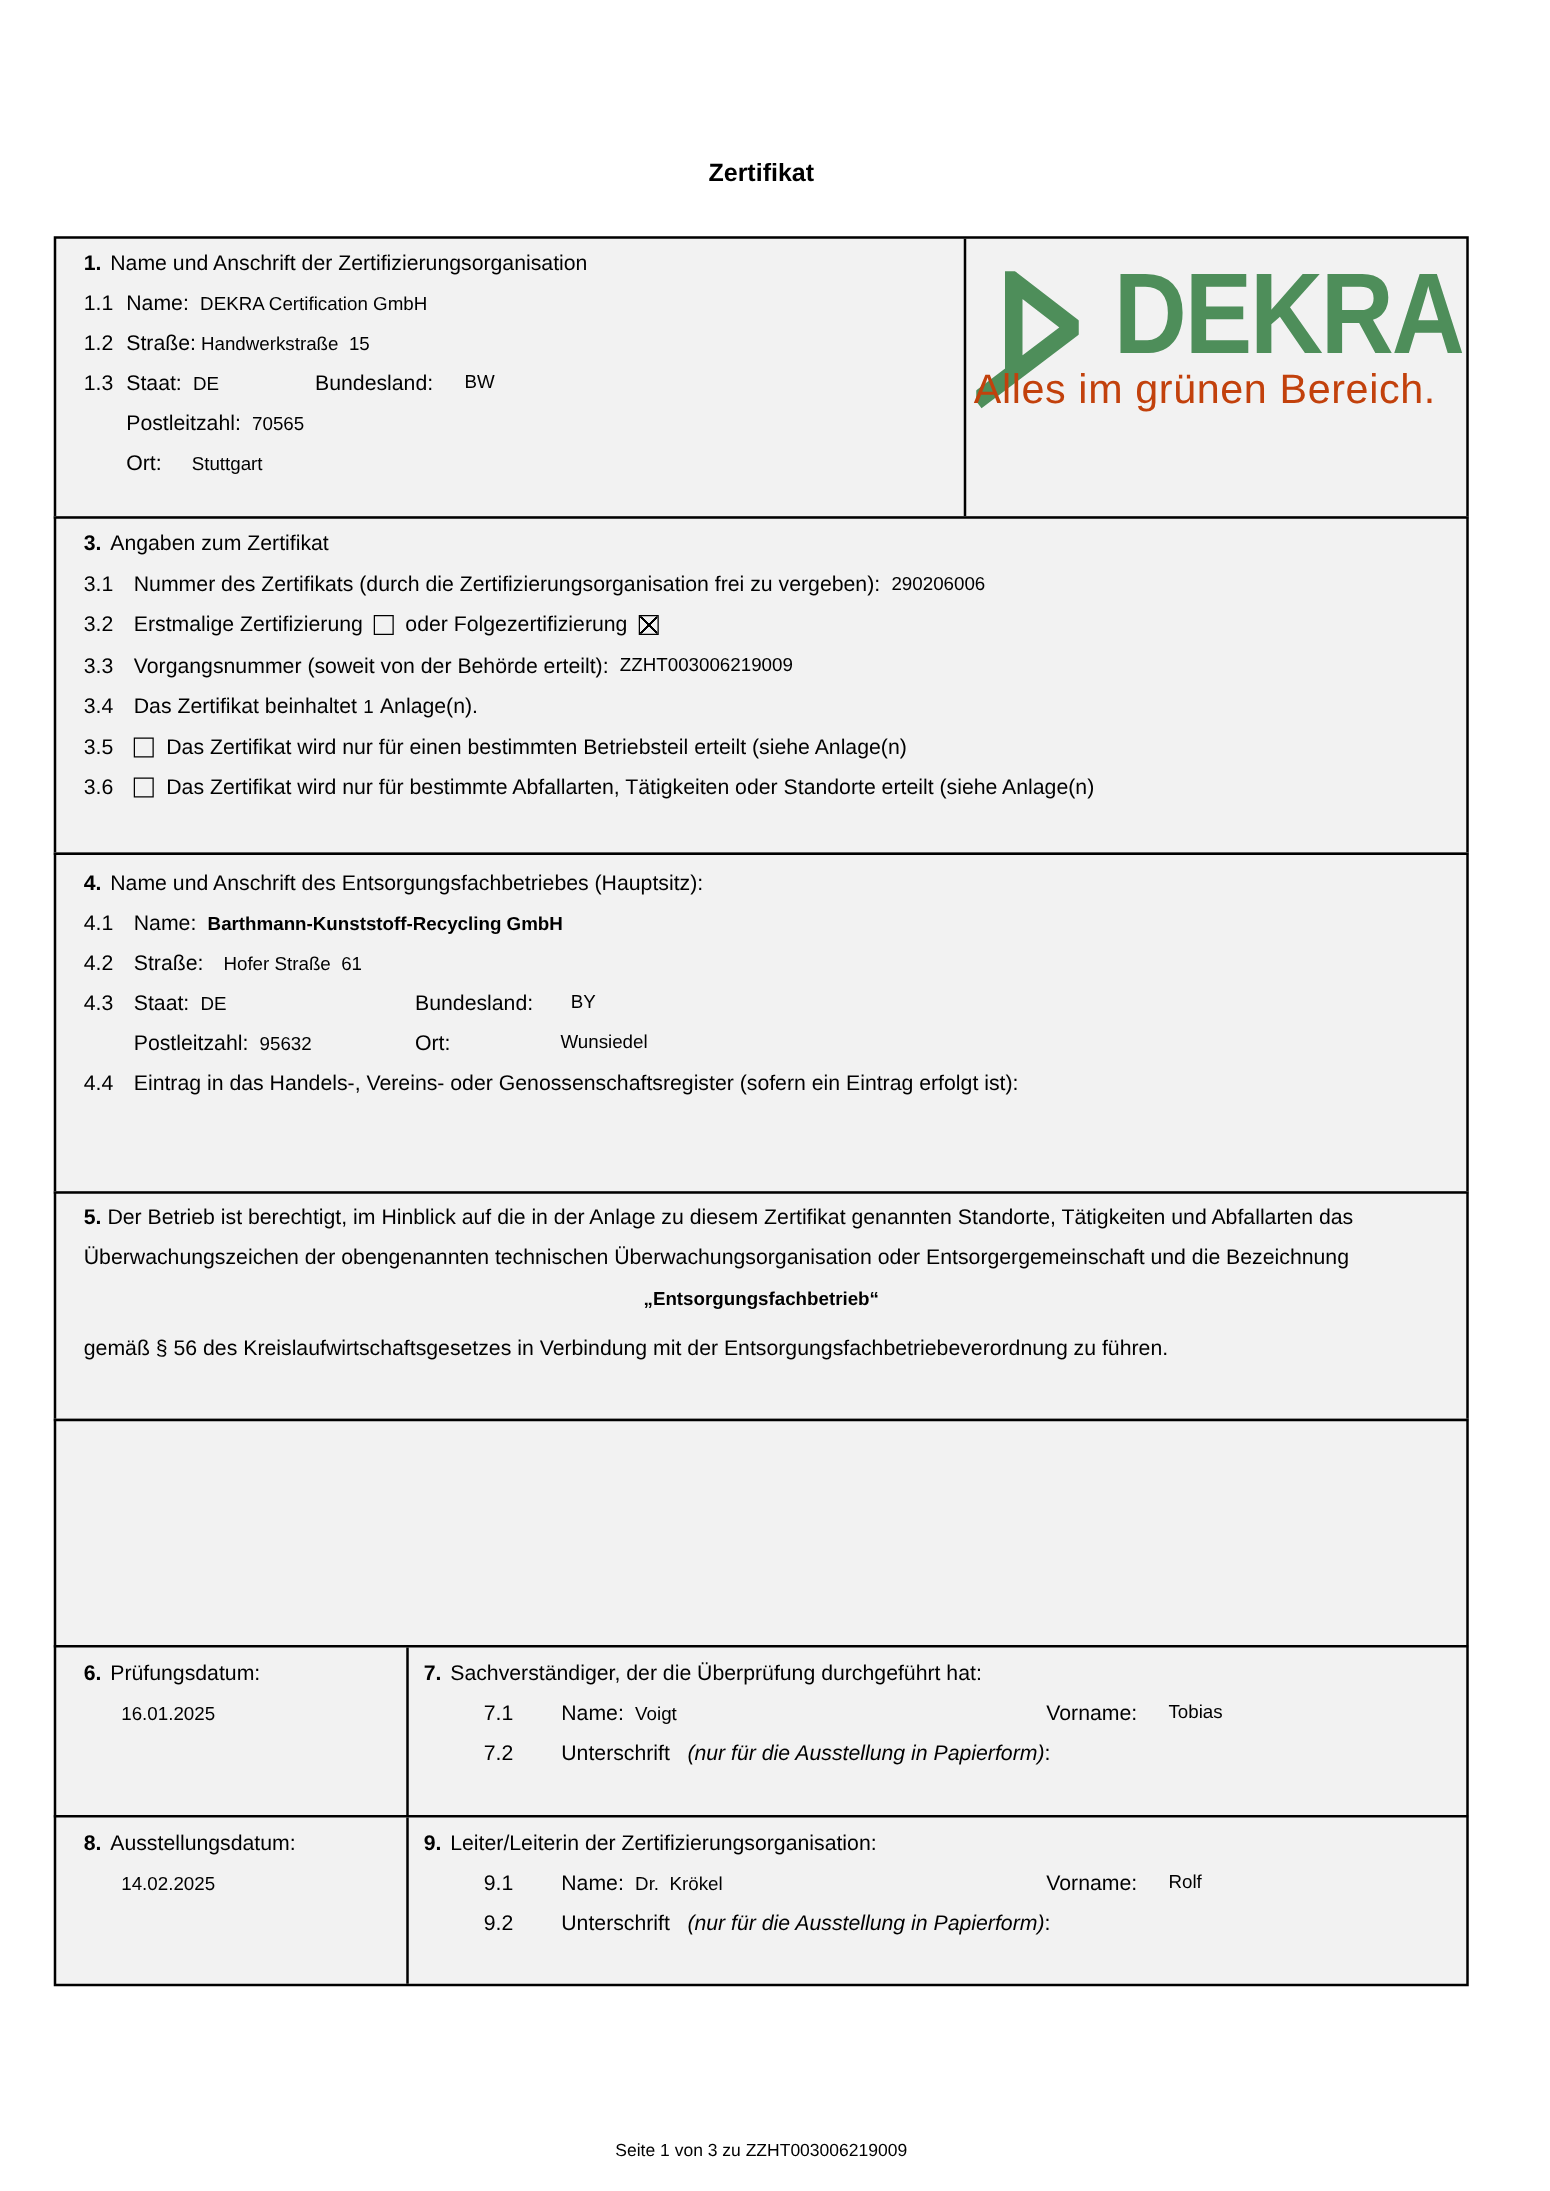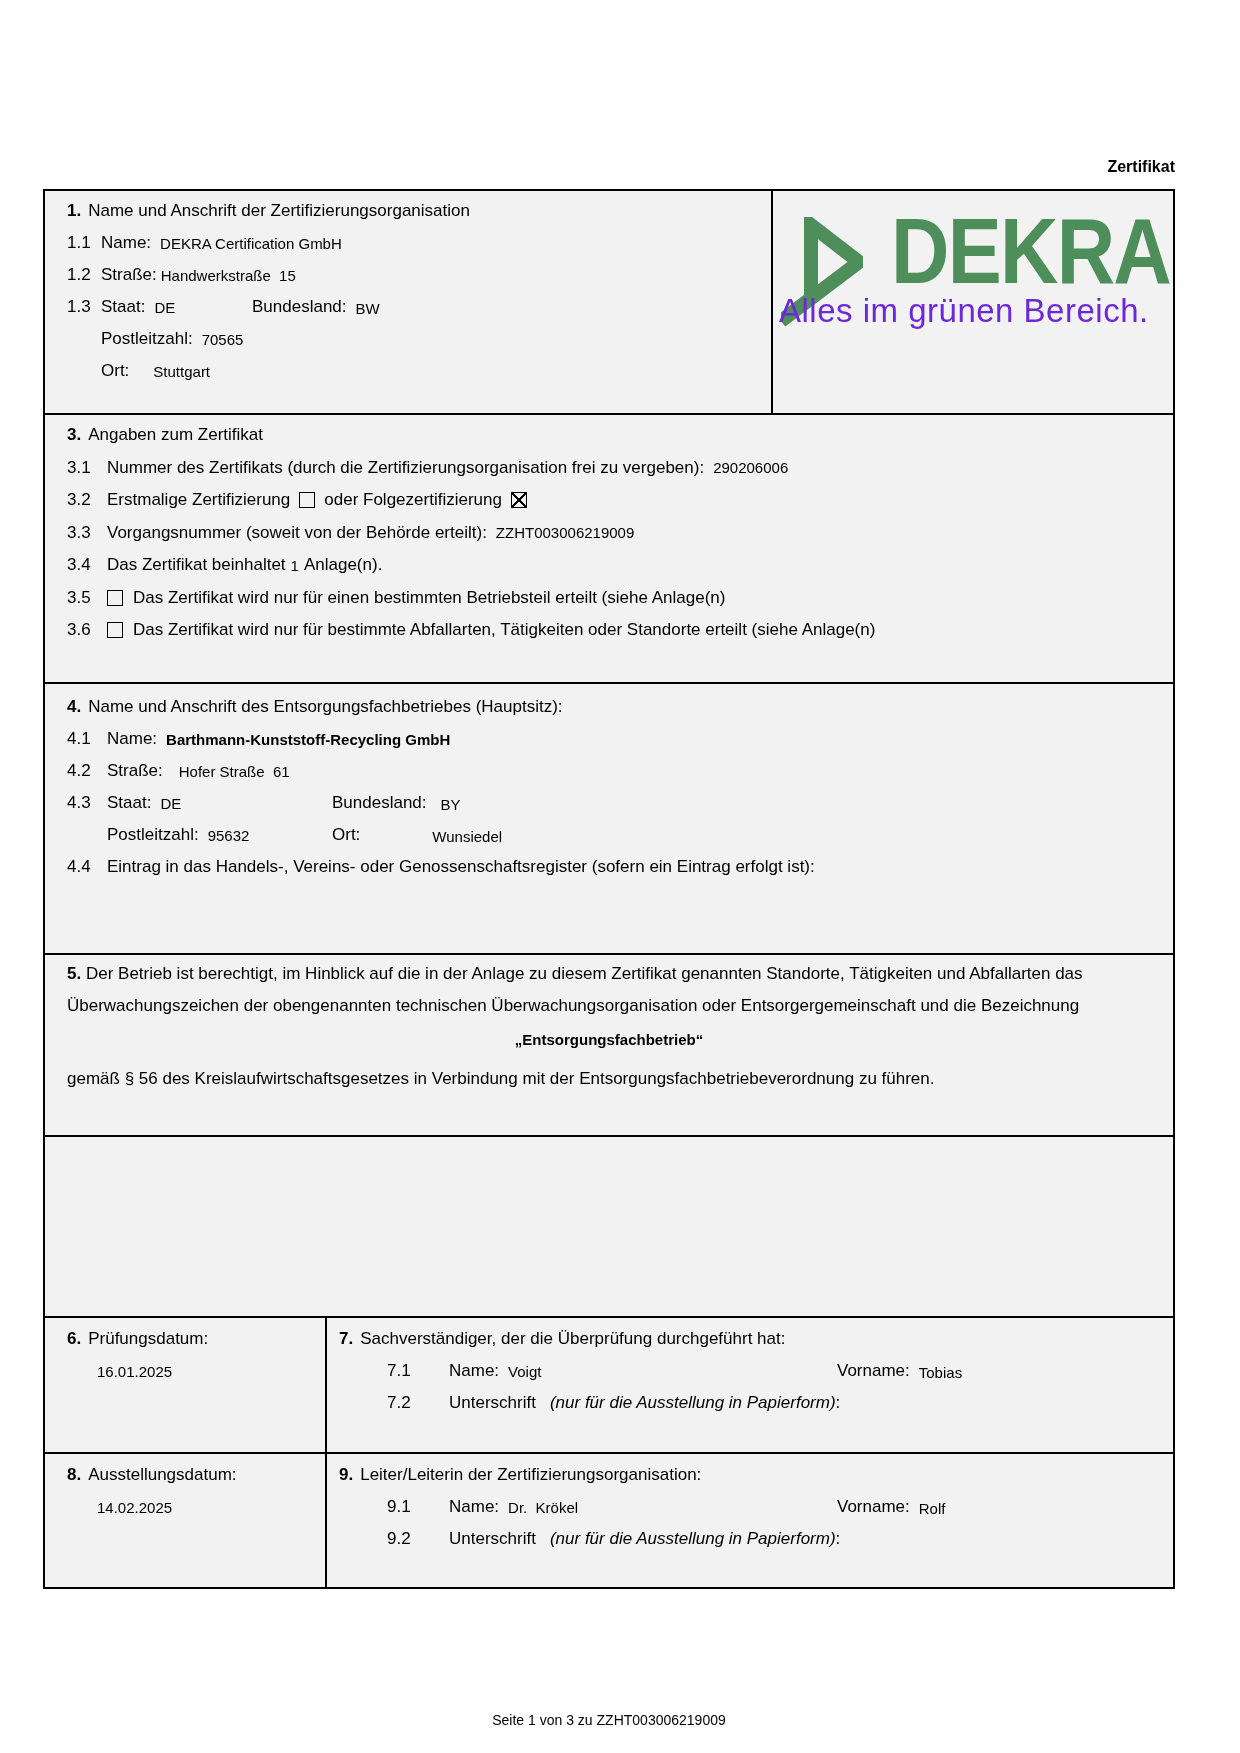--- a/index.html
+++ b/index.html
@@ -1,19 +1,19 @@
 <!DOCTYPE html>
 <html style="--green: #4e8e5a;"><head>
 <meta charset="utf-8">
 <style>
   html,body{margin:0;padding:0;background:#fff;}
   .page{position:relative;width:1240px;height:1753px;background:#fff;overflow:hidden;
         font-family:"Liberation Sans","DejaVu Sans",sans-serif;color:#000;font-size:17px;}
-  .doc-title{position:absolute;left:43px;top:128px;width:1132px;text-align:right;
-             font-size:16px;font-weight:bold;margin-top:30px;}
+  .doc-title{position:absolute;left:43px;top:128px;width:1132px;text-align:center;
+             font-size:20px;font-weight:bold;}
   .stack{position:absolute;left:43px;top:189px;width:1132px;}
   .box{box-sizing:border-box;border:2px solid #000;background:#f2f2f2;position:relative;}
   .box + .box{margin-top:-2px;}
   .row1{height:226px;display:flex;padding:0;}
   .sec1{box-sizing:border-box;flex:0 0 728px;border-right:2px solid #000;padding:4px 0 0 22px;}
   .logo-cell{flex:1;position:relative;}
   .box3{height:271px;padding:4px 0 0 22px;}
   .box4{height:273px;padding:7px 0 0 22px;}
   .box5{height:184px;padding:3px 22px 0 22px;}
   .box-empty{height:183px;}
@@ -21,21 +21,21 @@
   .row89{height:137px;display:flex;padding:0;}
   .cellL{box-sizing:border-box;flex:0 0 282px;border-right:2px solid #000;padding:5px 0 0 22px;}
   .cellR{box-sizing:border-box;flex:1;padding:5px 0 0 12px;position:relative;}
   .ln{height:32px;display:flex;align-items:center;position:relative;white-space:nowrap;}
   .box3 .ln{height:32.5px;}
   .bnum{font-weight:bold;margin-right:7px;flex:0 0 auto;}
   .snum{flex:0 0 40px;}
   .snum-s1{flex:0 0 34px;}
   .val{font-size:15px;margin-left:9px;}
   .bold{font-weight:bold;}
-  .pair2{position:absolute;display:flex;align-items:flex-end;}
+  .pair2{position:absolute;display:flex;align-items:flex-start;gap:16px;}
   .s1-pair{left:185px;}
   .s4-pair{left:265px;}
   .reg-pair{left:597px;}
   .checkbox{box-sizing:border-box;width:16px;height:16px;border:1.6px solid #000;
             display:inline-block;margin:0 9px;flex:0 0 auto;background:transparent;}
   .checkbox.checked{background-image:
       linear-gradient(to top right, transparent 45%, #000 46%, #000 54%, transparent 55%),
       linear-gradient(to bottom right, transparent 45%, #000 46%, #000 54%, transparent 55%);}
   .cb-lead{margin:0 10px 0 0;}
   .para5{line-height:31.5px;white-space:normal;}
@@ -46,21 +46,21 @@
   .vorname-pair{left:450px;}
   .note-it{font-style:italic;margin-left:14px;}
   .date-ind{margin-left:30px;}
   .footer{position:absolute;left:43px;top:1702px;width:1132px;height:36px;line-height:36px;
           text-align:center;font-size:14px;}
   
   .dekra-arrow{position:absolute;left:8px;top:26px;}
   .dekra-word{position:absolute;left:118px;top:14px;font-size:92px;font-weight:bold;
               line-height:1;color:var(--green,#4e8e5a);letter-spacing:-2px;
               transform:scaleX(0.88);transform-origin:left top;}
-  .dekra-tag{position:absolute;left:6px;top:101px;font-size:33px;color:#6d28d9;
+  .dekra-tag{position:absolute;left:6px;top:101px;font-size:33px;color:#c2410c;
              letter-spacing:0.5px;white-space:nowrap;}
 </style>
 </head>
 <body>
 
 <div class="page">
 
   <div class="doc-title">Zertifikat</div>
 
   <div class="stack">

